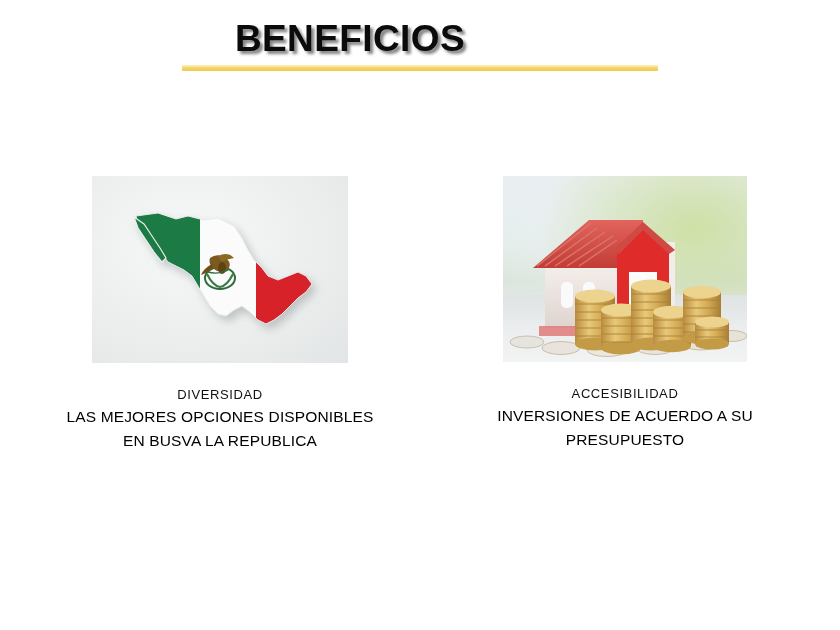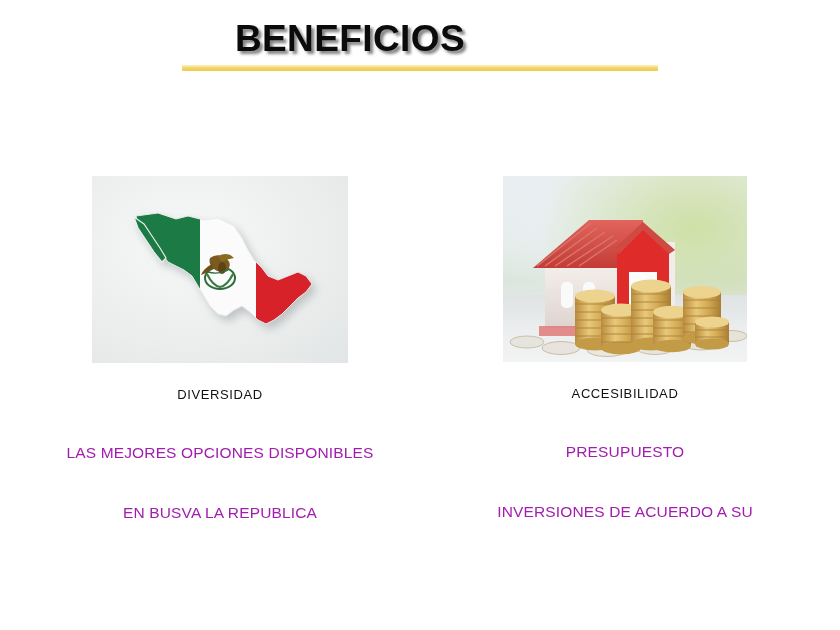--- a/index.html
+++ b/index.html
@@ -115,22 +115,21 @@
     font-size: 13px;
     font-weight: normal;
     letter-spacing: 0.6px;
     line-height: 20px;
   }
   .caption-body {
     font-size: 15.5px;
     font-weight: 400;
     letter-spacing: 0.15px;
     line-height: 24px;
-    color: #a21caf;
-    margin-top: 36px;
+    color: #000000;
   }
 
   
   .mx-bg {
     position: absolute;
     inset: 0;
     background: radial-gradient(ellipse at 38% 35%, #f7f8f8 0%, #eceeee 58%, #e2e5e5 100%);
   }
 
   
@@ -335,18 +334,18 @@
           <g stroke="#a9823a" stroke-width="0.9" fill="none">
             <path d="M192 154 h34"></path>
               <path d="M192 161 h34"></path>
           </g>
         </g>
       </svg>
     </div>
 
     <div class="caption">
       <div class="caption-title">ACCESIBILIDAD</div>
+      <div class="caption-body">INVERSIONES DE ACUERDO A SU</div>
       <div class="caption-body">PRESUPUESTO</div>
-      <div class="caption-body">INVERSIONES DE ACUERDO A SU</div>
     </div>
   </div>
 
 </div>
 
 </body></html>

